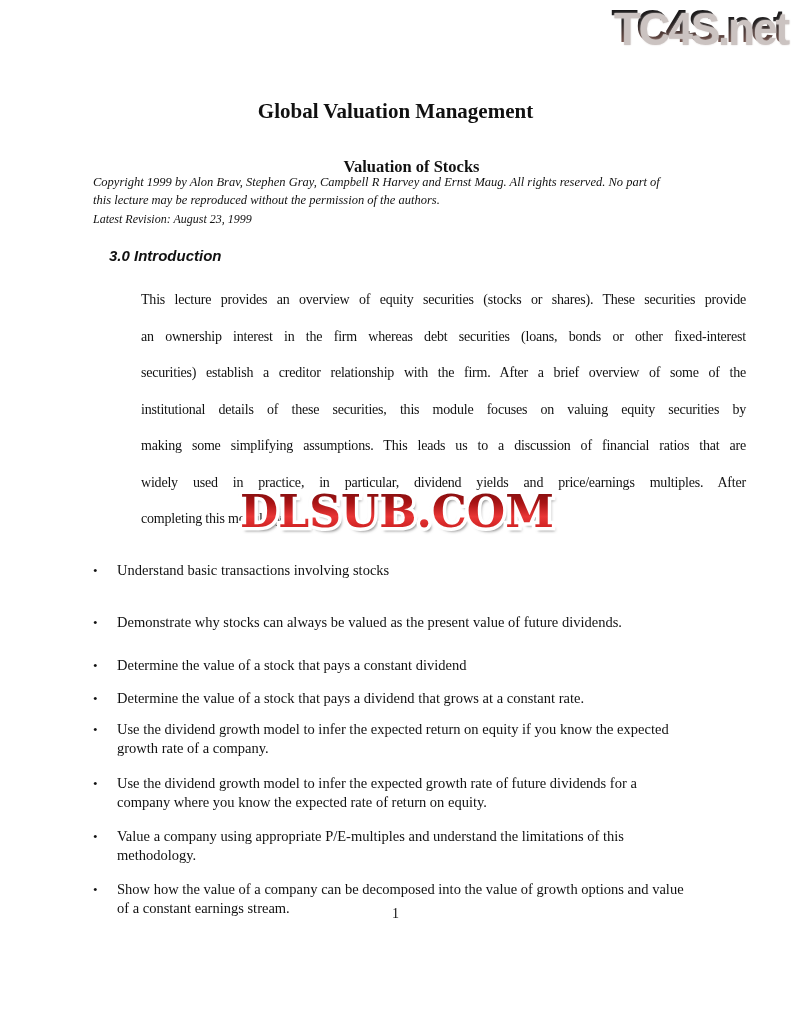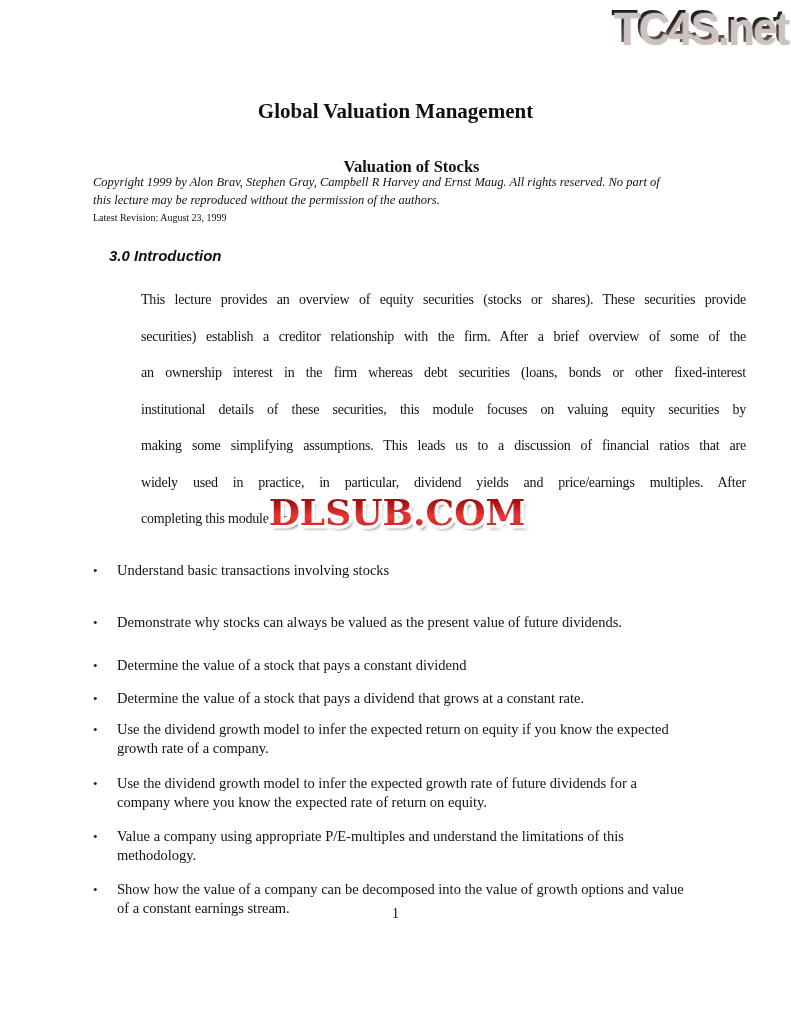--- a/index.html
+++ b/index.html
@@ -34,41 +34,41 @@
     position:absolute; left:93px; top:141px; width:605px; text-align:center;
     font-size:16.5px; font-weight:bold;
   }
   .copyright {
     position:absolute; left:93px; top:173px; width:640px;
     font-size:12.5px; font-style:italic; line-height:18px;
   }
   .copyright div { white-space:nowrap; }
   .revision {
     position:absolute; left:93px; top:212px; width:605px;
-    font-size:10px; 
+    font-size:12px; font-style:italic;
   }
   .section-heading {
     position:absolute; left:93px; top:247px; width:605px;
     font-family:"Liberation Sans", sans-serif; font-weight:bold; font-style:italic;
     font-size:15px;
     margin-left:16px;
   }
   .intro {
     position:absolute; left:93px; top:282px; width:605px;
     font-size:14px; letter-spacing:-0.2px;margin-left:48px;
   }
   .intro .iline { line-height:36.5px; text-align:justify; text-align-last:justify; }
   .intro .iline.last { text-align-last:left; }
 
   
   .dlsub {
     position:absolute; left:251px; top:489px; width:292px; height:46px;
     justify-content:center;
     font-family:"DejaVu Serif", serif; font-weight:bold;
-    font-size:36px; line-height:46px; letter-spacing:0px;gap:45px;
+    font-size:44px; line-height:46px; letter-spacing:0px;gap:45px;
   }
   .dlsub .outline {
     color:#ffffff; -webkit-text-stroke:7px #ffffff;
     text-shadow:3px 4px 3px rgba(85,85,85,.7), -2px -1px 2px rgba(130,130,130,.4);
   }
   .dlsub .fill {
     background:linear-gradient(180deg,#7c0e0f 0%,#a81314 30%,#e93636 60%,#c01717 100%);
     -webkit-background-clip:text; background-clip:text; color:transparent;
   }
 
@@ -123,22 +123,22 @@
     <div>Copyright 1999 by Alon Brav, Stephen Gray, Campbell R Harvey and Ernst Maug. All rights reserved. No part of</div>
     <div>this lecture may be reproduced without the permission of the authors.</div>
   </div>
 
   <div class="revision">Latest Revision: August 23, 1999</div>
 
   <div class="section-heading">3.0 Introduction</div>
 
   <div class="intro">
     <div class="iline">This lecture provides an overview of equity securities (stocks or shares). These securities provide</div>
+    <div class="iline">an ownership interest in the firm whereas debt securities (loans, bonds or other fixed-interest</div>
     <div class="iline">securities) establish a creditor relationship with the firm. After a brief overview of some of the</div>
-    <div class="iline">an ownership interest in the firm whereas debt securities (loans, bonds or other fixed-interest</div>
     <div class="iline">institutional details of these securities, this module focuses on valuing equity securities by</div>
     <div class="iline">making some simplifying assumptions. This leads us to a discussion of financial ratios that are</div>
     <div class="iline">widely used in practice, in particular, dividend yields and price/earnings multiples. After</div>
     <div class="iline last">completing this module, yo</div>
   </div>
 
   <div class="dlsub stack">
     <span class="outline">DLSUB.COM</span>
     <span class="fill">DLSUB.COM</span>
   </div>

